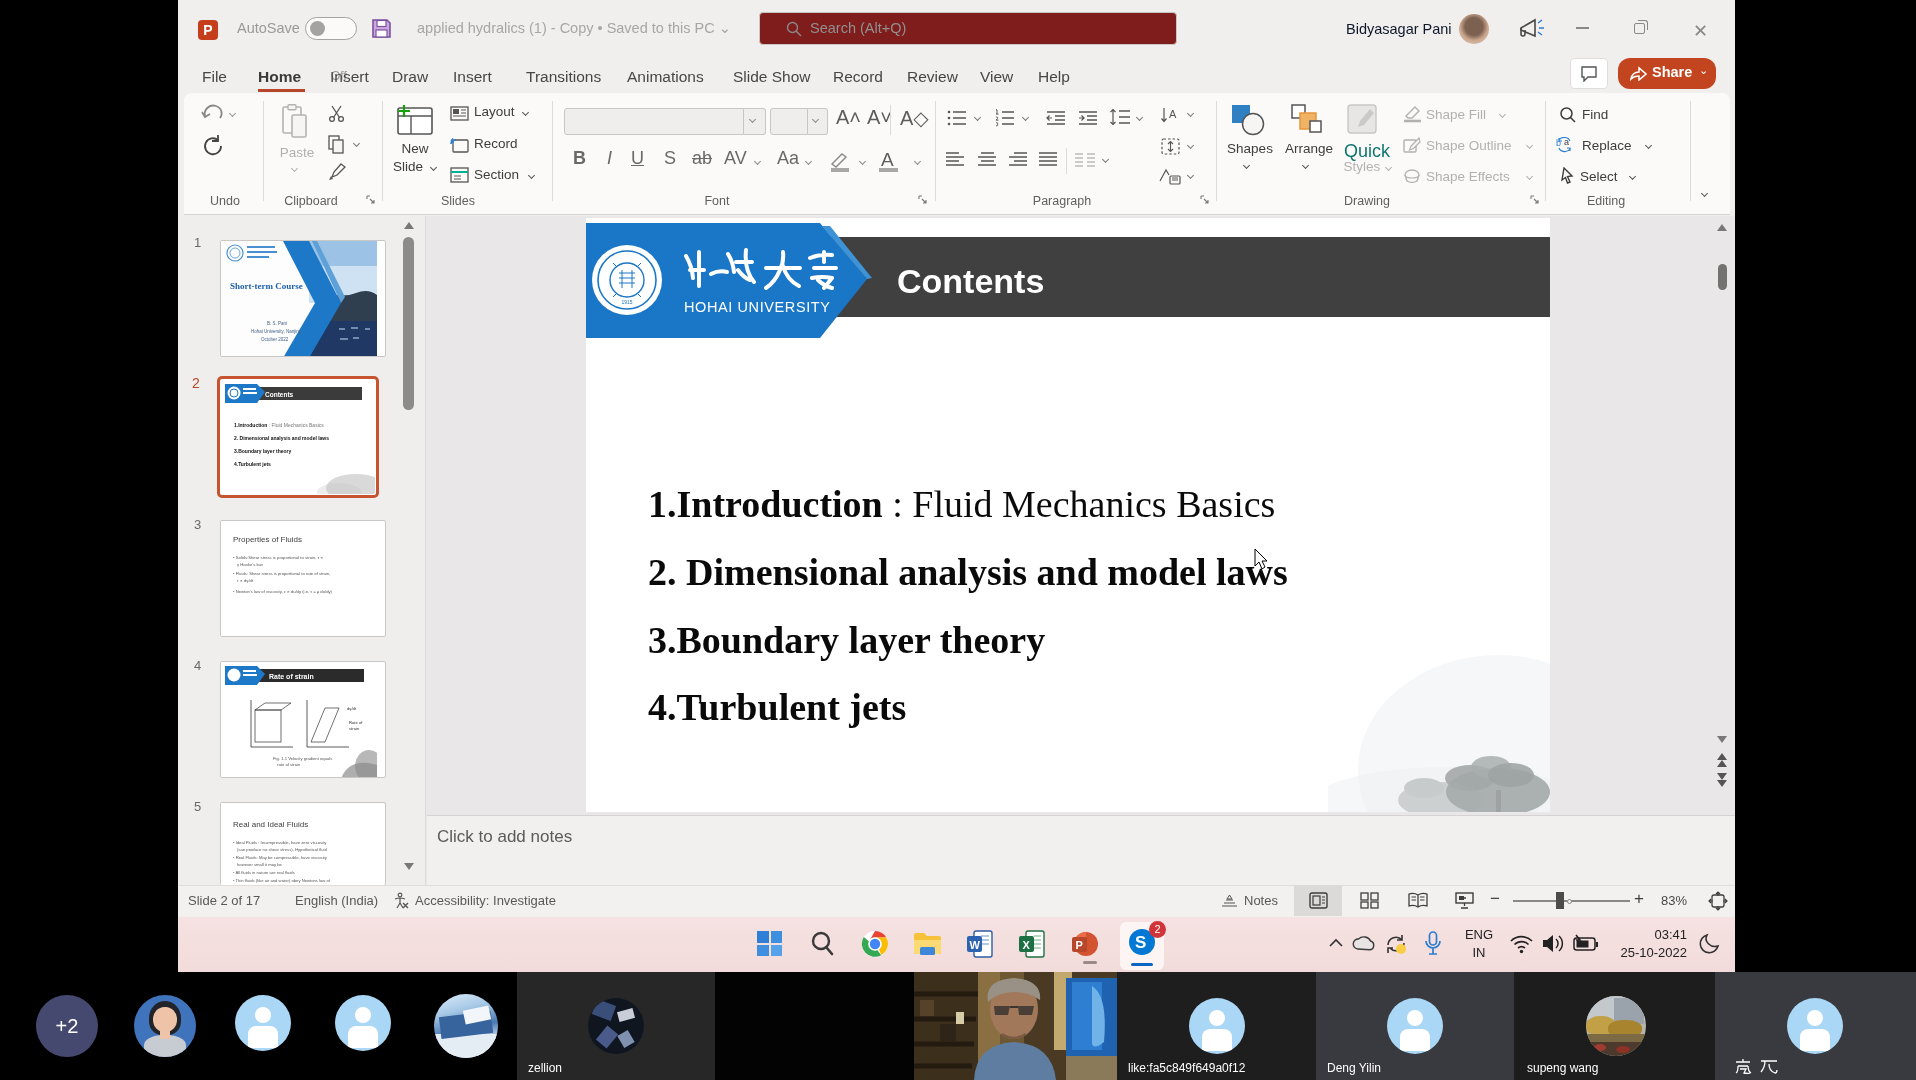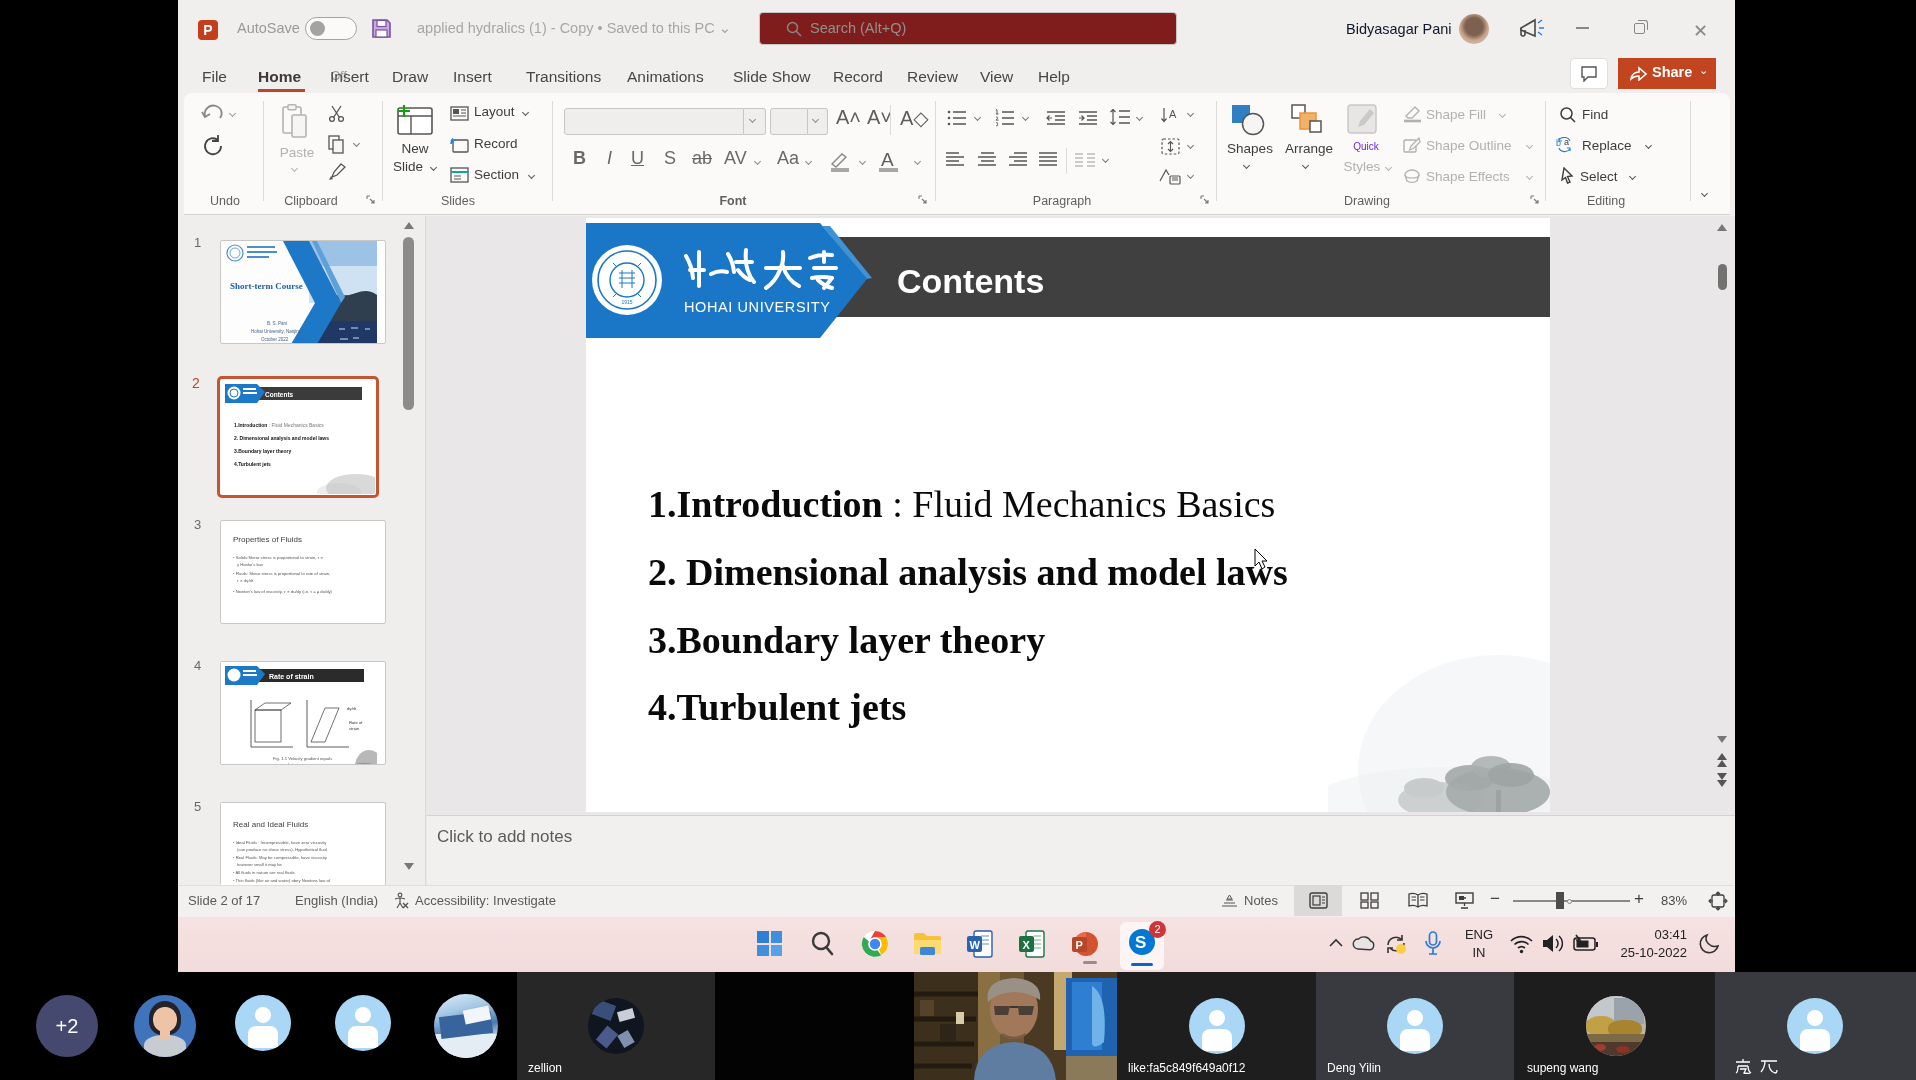--- a/index.html
+++ b/index.html
@@ -10,21 +10,21 @@
   
   #win { position:absolute; left:178px; top:0; width:1557px; height:917px;
      background:#f1efee; overflow:hidden; }
   .lbl { position:absolute; top:101px; text-align:center; font-size:12.5px; color:#615f5d; }
   .chv { position:absolute; width:5px; height:5px; border-right:1.3px solid #555; border-bottom:1.3px solid #555; transform:rotate(45deg); }
   .fbtn { top:55px; font-size:18px; color:#6b6967; }
   .tnum { position:absolute; font-size:13px; color:#6a6866; }
   .bluav { width:56px; height:56px; border-radius:50%; background:#a9d7f5; overflow:hidden; }
   .bluav::before { content:""; position:absolute; left:20px; top:12px; width:16px; height:16px; border-radius:50%; background:#fff; }
   .bluav::after { content:""; position:absolute; left:13px; top:31px; width:30px; height:22px; border-radius:8px 8px 0 0; background:#fff; }
-  .thumb { position:absolute; width:166px; height:104px; background:#fff; border:1px solid #c9c7c6; border-radius:2px; overflow:hidden; }
+  .thumb { position:absolute; width:166px; height:117px; background:#fff; border:1px solid #c9c7c6; border-radius:2px; overflow:hidden; }
 </style>
 </head>
 <body>
 <div id="page">
 
   <div id="win">
 
     <div class="abs" style="left:20px; top:20px; width:20px; height:20px; border-radius:4px; background:#c43e1c; color:#fff; font-weight:bold; font-size:14px; text-align:center; line-height:20px;">P</div>
     <div class="abs" style="left:59px; top:20px; font-size:14.5px; color:#9b9997;">AutoSave</div>
     <div class="abs" style="left:127px; top:17px; width:52px; height:23px; border:1px solid #a5a3a1; border-radius:12px; background:#fbfaf9;">
@@ -71,21 +71,21 @@
       <div class="abs" style="left:655px; top:13px;">Record</div>
       <div class="abs" style="left:729px; top:13px;">Review</div>
       <div class="abs" style="left:802px; top:13px;">View</div>
       <div class="abs" style="left:860px; top:13px;">Help</div>
 
       <div class="abs" style="left:1392px; top:3px; width:38px; height:31px; background:#fff; border:1px solid #e0dedd; border-radius:4px;">
         <svg width="18" height="16" style="position:absolute;left:9px;top:7px;" viewBox="0 0 18 16">
             <path d="M2 1h14v10h-8l-4 4v-4H2z" fill="none" stroke="#555" stroke-width="1.4"></path>
           </svg>
       </div>
-      <div class="abs" style="left:1440px; top:3px; width:98px; height:31px; background:#c2451f; border-radius:0;padding-left:12px;">
+      <div class="abs" style="left:1440px; top:3px; width:98px; height:31px; background:#c2451f; border-radius:12px;padding-left:12px;">
         <svg width="17" height="15" style="position:absolute;left:12px;top:8px;" viewBox="0 0 17 15">
             <path d="M1 13c1-5 4-7 8-7V2l7 6-7 6v-4c-4 0-6 1-8 3z" fill="none" stroke="#fff" stroke-width="1.5"></path>
           </svg>
         <div class="abs" style="left:34px; top:6px; color:#fff; font-weight:bold; font-size:14.5px;">Share</div>
         <div class="abs" style="left:81px; top:6px; color:#fff; font-size:11px;">⌄</div>
       </div>
     </div>
 
     <div class="abs" style="left:6px; top:93px; width:1546px; height:122px; background:#fbfaf9; border-radius:8px 8px 0 0; border-bottom:1px solid #d5d3d2;"></div>
     <div id="ribbon" style="position:absolute; left:0; top:93px; width:1557px; height:122px;">
@@ -94,21 +94,21 @@
       <div class="abs" style="left:204px; top:8px; width:1px; height:100px; background:#dddbda;"></div>
       <div class="abs" style="left:374px; top:8px; width:1px; height:100px; background:#dddbda;"></div>
       <div class="abs" style="left:757px; top:8px; width:1px; height:100px; background:#dddbda;"></div>
       <div class="abs" style="left:1038px; top:8px; width:1px; height:100px; background:#dddbda;"></div>
       <div class="abs" style="left:1367px; top:8px; width:1px; height:100px; background:#dddbda;"></div>
       <div class="abs" style="left:1512px; top:8px; width:1px; height:100px; background:#dddbda;"></div>
 
       <div class="lbl" style="left:12px; width:70px;">Undo</div>
       <div class="lbl" style="left:78px; width:110px;">Clipboard</div>
       <div class="lbl" style="left:200px; width:160px;">Slides</div>
-      <div class="lbl" style="left:368px; width:374px;font-weight:bold;">Font</div>
+      <div class="lbl" style="left:352px; width:374px;">Font</div>
       <div class="lbl" style="left:748px; width:272px;">Paragraph</div>
       <div class="lbl" style="left:1028px; width:322px;">Drawing</div>
       <div class="lbl" style="left:1360px; width:136px;">Editing</div>
 
       <svg class="abs" style="left:188px;top:102px;" width="10" height="10" viewBox="0 0 10 10">
           <path d="M1 1v3M1 1h3M4 4l4 4M8 5v3h-3" stroke="#777" stroke-width="1.1" fill="none"></path>
         </svg>
       <svg class="abs" style="left:740px;top:102px;" width="10" height="10" viewBox="0 0 10 10">
           <path d="M1 1v3M1 1h3M4 4l4 4M8 5v3h-3" stroke="#777" stroke-width="1.1" fill="none"></path>
         </svg>
@@ -279,21 +279,21 @@
           <rect x="4" y="2" width="13" height="13" fill="#fff" stroke="#555" stroke-width="1.5"></rect>
           <rect x="12" y="10" width="16" height="16" fill="#f0b265" stroke="#e8963c" stroke-width="1.5"></rect>
           <rect x="22" y="18" width="11" height="11" fill="#fff" stroke="#555" stroke-width="1.5"></rect>
         </svg>
       <div class="abs" style="left:1100px; top:48px; width:62px; text-align:center; font-size:13.5px; color:#3f3d3b;">Arrange</div>
       <div class="chv" style="left:1125px; top:70px; border-color:#555;"></div>
       <svg class="abs" style="left:1168px;top:10px;" width="34" height="34" viewBox="0 0 34 34">
           <rect x="2" y="2" width="28" height="28" rx="3" fill="#e8e6e5" stroke="#c9c7c5" stroke-width="1.4"></rect>
           <path d="M24 6 L14 18 l-2 6 6-2 L28 10 z" fill="#cbc9c7"></path>
         </svg>
-      <div class="abs" style="left:1166px; top:48px; width:44px; text-align:center; font-size:10px; color:#6d28d9;">Quick</div>
+      <div class="abs" style="left:1166px; top:48px; width:44px; text-align:center; font-size:18px; color:#0f766e;">Quick</div>
       <div class="abs" style="left:1162px; top:66px; width:44px; text-align:center; font-size:13.5px; color:#b3b1af;">Styles</div>
       <div class="chv" style="left:1208px; top:72px; border-color:#b3b1af;"></div>
       <svg class="abs" style="left:1225px;top:13px;" width="19" height="17" viewBox="0 0 19 17">
           <path d="M3 10 L12 1 l4 4 -7 7 H5 z" fill="none" stroke="#b3b1af" stroke-width="1.4"></path>
           <path d="M1 15 h17" stroke="#b3b1af" stroke-width="2.6"></path>
         </svg>
       <div class="abs" style="left:1248px; top:14px; font-size:13.5px; color:#b3b1af;">Shape Fill</div>
       <div class="chv" style="left:1322px; top:19px; border-color:#b3b1af;"></div>
       <svg class="abs" style="left:1225px;top:44px;" width="19" height="17" viewBox="0 0 19 17">
           <rect x="1" y="3" width="12" height="12" rx="1" stroke="#b3b1af" stroke-width="1.4" fill="none"></rect>

